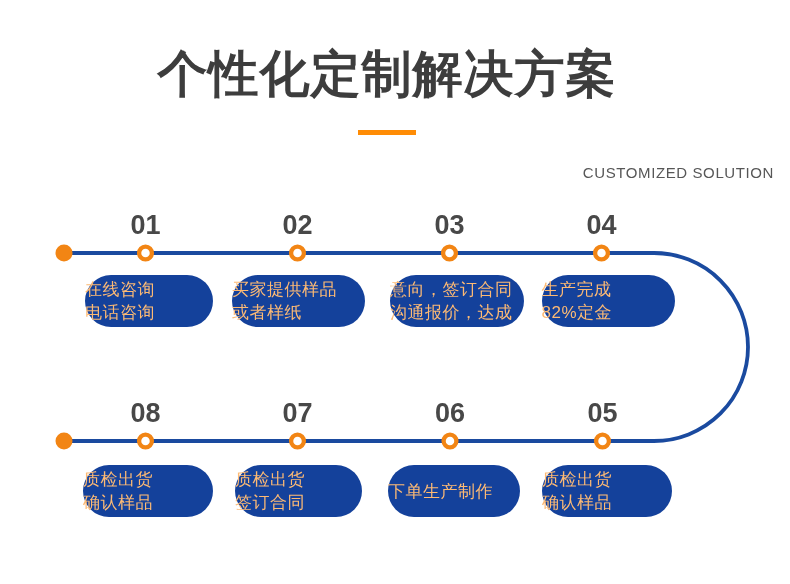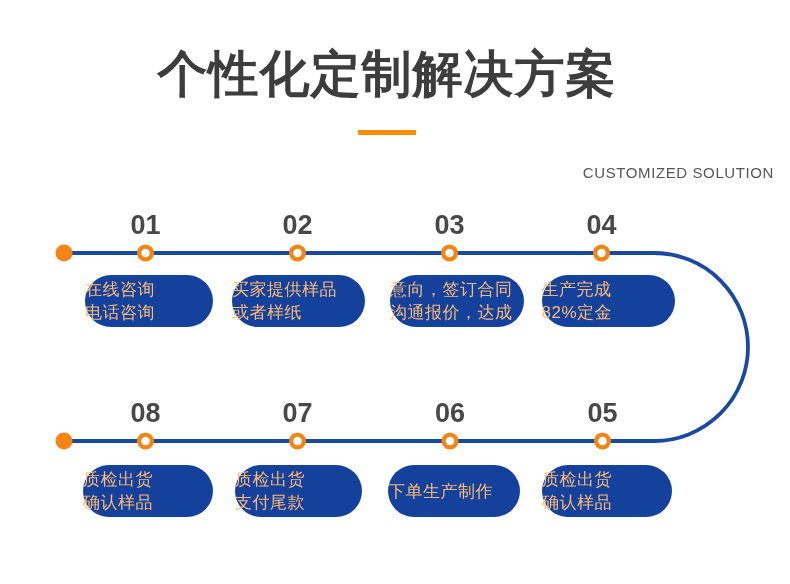--- a/index.html
+++ b/index.html
@@ -143,21 +143,21 @@
       <div class="box">
         <span class="line">下单生产制作</span>
 
       </div>
     </div>
 
     <div class="step s7 row-bottom">
       <div class="num">07</div>
       <div class="box">
         <span class="line">质检出货</span>
-        <span class="line">支付尾款</span>
+        <span class="line">签订合同</span>
       </div>
     </div>
 
     <div class="step s8 row-bottom">
       <div class="num">08</div>
       <div class="box">
         <span class="line">质检出货</span>
         <span class="line">确认样品</span>
       </div>
     </div>

